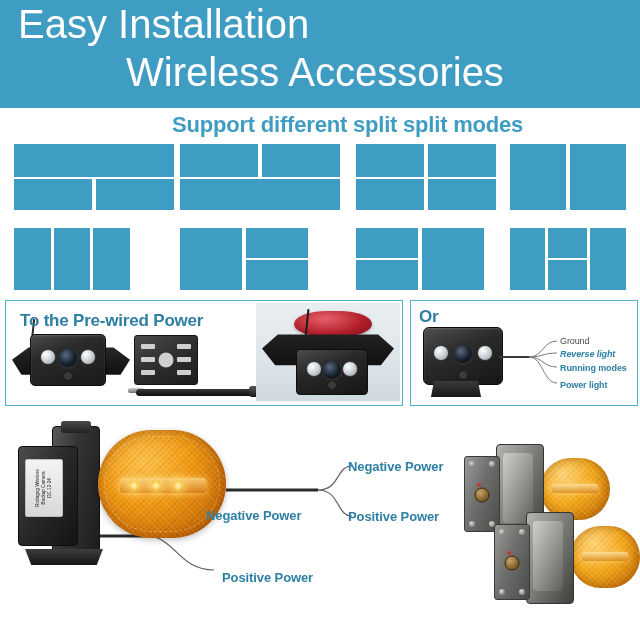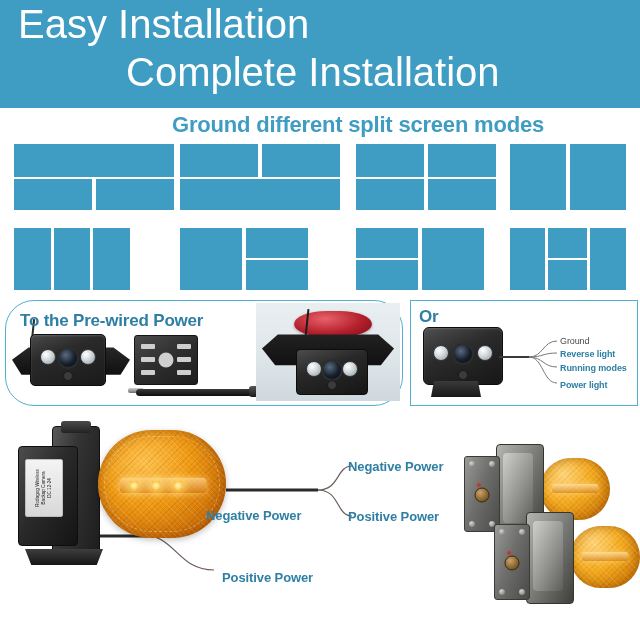--- a/index.html
+++ b/index.html
@@ -35,21 +35,21 @@
     white-space:nowrap;letter-spacing:-0.2px;
   }
   .grid-area{position:absolute;left:0;top:138px;width:640px;height:152px;}
   .mode{position:absolute;}
   .cell{position:absolute;background:#3f9cc2;}
 
   
   .panel{
     position:absolute;border:1.5px solid #4fb0cf;background:#ffffff;
   }
-  .panel-left{left:5px;top:300px;width:396px;height:104px;border-radius:29px;}
+  .panel-left{left:5px;top:300px;width:396px;height:104px;}
   .panel-right{left:410px;top:300px;width:226px;height:104px;}
   .panel-label{
     position:absolute;font-size:17px;font-weight:bold;color:#2e7fa3;
     white-space:nowrap;letter-spacing:-0.2px;z-index:9;
   }
   .pl-left{left:14px;top:10px;}
   .pl-right{left:8px;top:6px;}
 
   
   .photo{position:absolute;overflow:hidden;}
@@ -274,24 +274,24 @@
     box-shadow:0 0 6px rgba(255,210,120,.8);
   }
 </style>
 </head>
 <body>
 
 <div class="page">
 
   <div class="banner" style="background: rgb(63, 156, 194);">
     <div class="banner-l1">Easy Installation</div>
-    <div class="banner-l2">Complete Installation</div>
+    <div class="banner-l2">Wireless Accessories</div>
   </div>
 
-  <div class="split-title">Ground different split screen modes</div>
+  <div class="split-title">Support different split split modes</div>
 
   <div class="grid-area">
     <div class="mode" style="left:14px;top:6px;width:160px;height:66px;">
         <div class="cell" style="left: 0%; top: 0%; width: 100%; height: 50%; background: rgb(63, 156, 194);"></div>
         <div class="cell" style="left: 0%; top: 53%; width: 48.5%; height: 47%; background: rgb(63, 156, 194);"></div>
         <div class="cell" style="left: 51.5%; top: 53%; width: 48.5%; height: 47%; background: rgb(63, 156, 194);"></div>
       </div>
     <div class="mode" style="left:180px;top:6px;width:160px;height:66px;">
         <div class="cell" style="left: 0%; top: 0%; width: 48.5%; height: 50%; background: rgb(63, 156, 194);"></div>
         <div class="cell" style="left: 51.5%; top: 0%; width: 48.5%; height: 50%; background: rgb(63, 156, 194);"></div>
@@ -384,21 +384,21 @@
 
     <div class="wires">
       <svg width="226" height="104">
         <path d="M88 56 L118 56" stroke="#3a3a3a" stroke-width="2" fill="none"></path>
         <path d="M118 56 C132 56 132 40 146 40" stroke="#777" stroke-width="1" fill="none"></path>
         <path d="M118 56 C132 56 132 52 146 52" stroke="#777" stroke-width="1" fill="none"></path>
         <path d="M118 56 C132 56 132 66 146 66" stroke="#777" stroke-width="1" fill="none"></path>
         <path d="M118 56 C132 56 132 82 146 82" stroke="#777" stroke-width="1" fill="none"></path>
       </svg>
       <div class="wlabel plain" style="left:149px;top:35px;">Ground</div>
-      <div class="wlabel accent" style="left:149px;top:48px;">Reverse light</div>
+      <div class="wlabel accent" style="left:149px;top:48px;font-style:italic;">Reverse light</div>
       <div class="wlabel accent" style="left:149px;top:62px;">Running modes</div>
       <div class="wlabel accent" style="left:149px;top:79px;">Power light</div>
     </div>
   </div>
 
   <div class="bottom">
 
     <svg width="640" height="209" style="position:absolute;left:0;top:0;">
       <path d="M226 82 L318 82" stroke="#2b2b2b" stroke-width="3" fill="none"></path>
       <path d="M318 82 C340 82 336 58 352 58" stroke="#6b5a5a" stroke-width="1.2" fill="none"></path>

